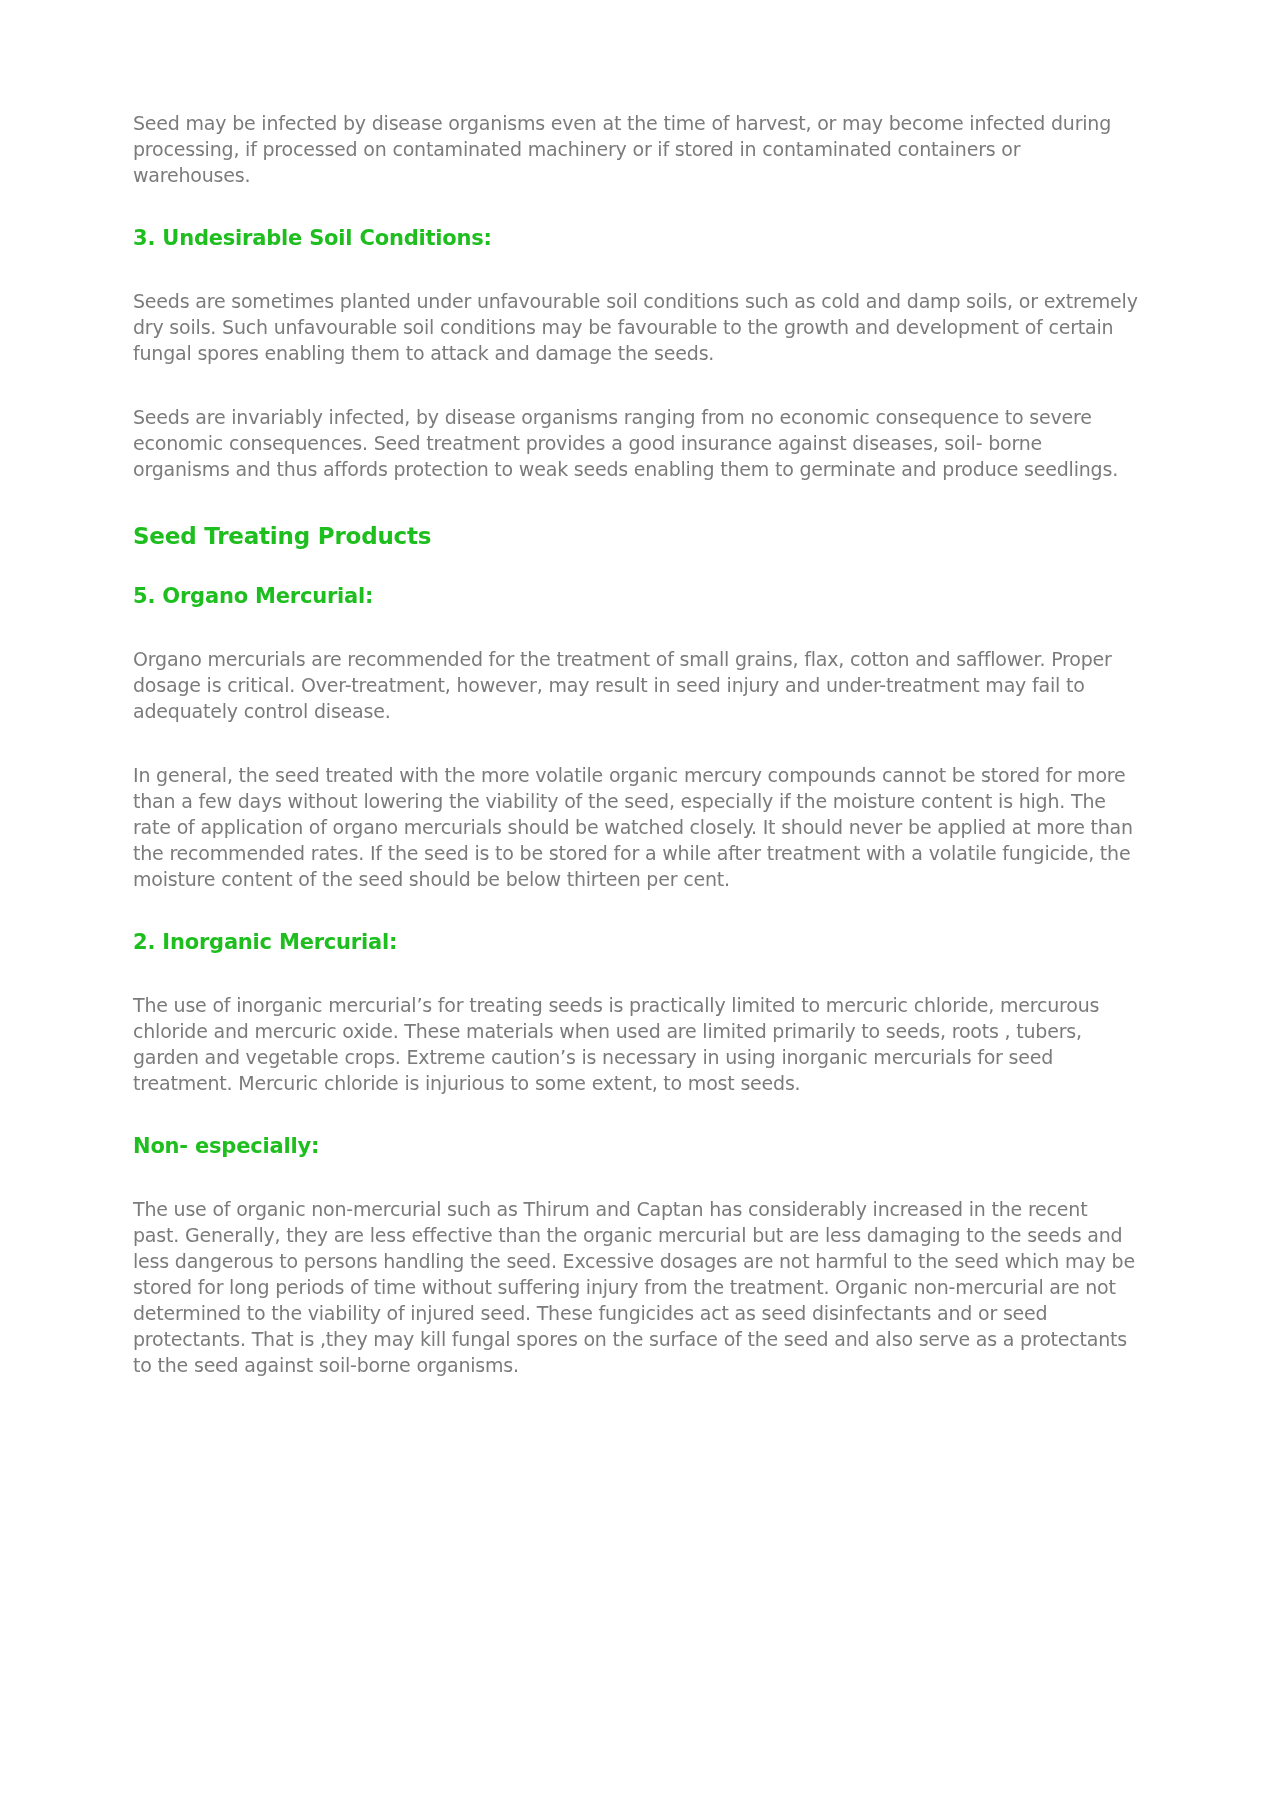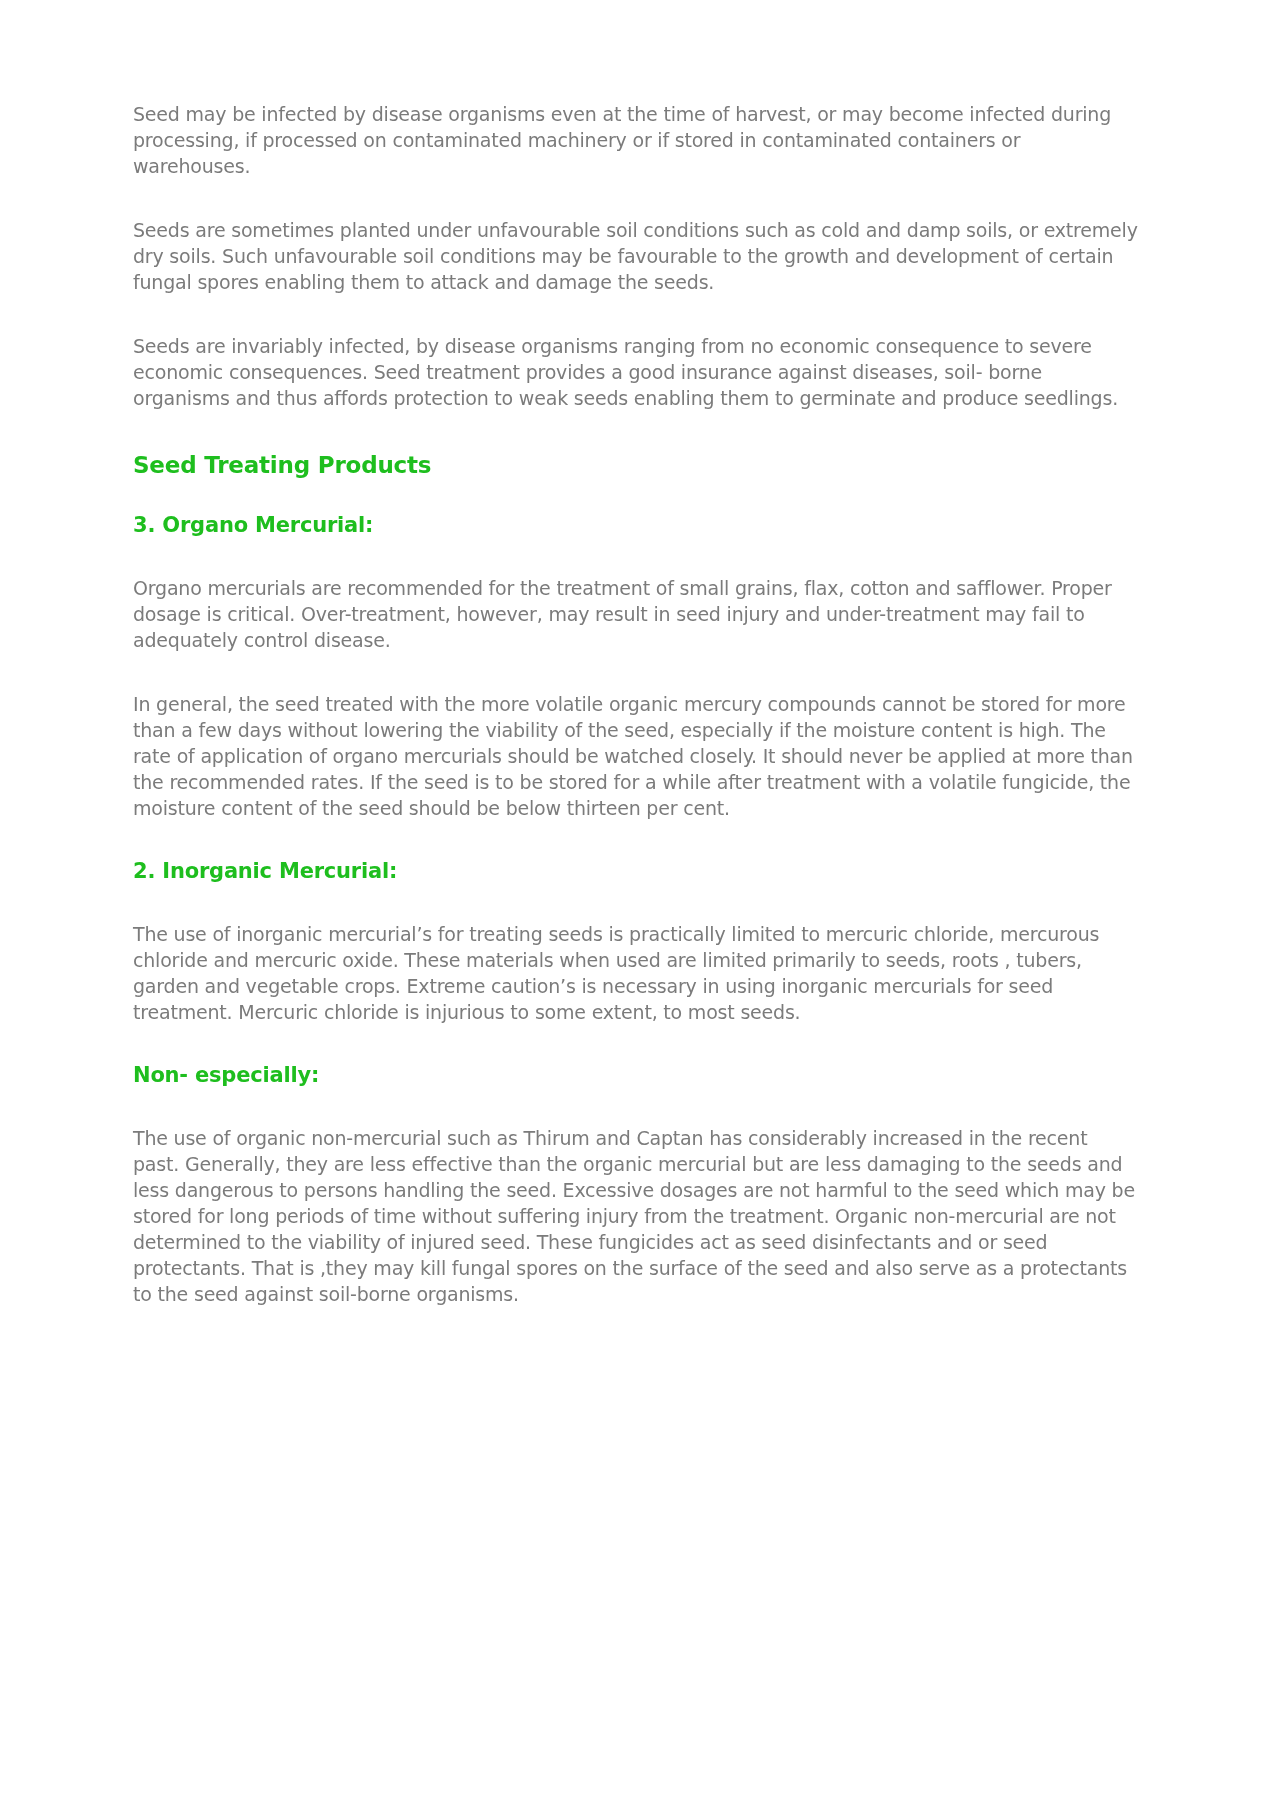--- a/index.html
+++ b/index.html
@@ -8,21 +8,21 @@
     background: #ffffff;
   }
   body {
     width: 1271px;
     min-height: 1797px;
     font-family: "DejaVu Sans", "Liberation Sans", sans-serif;
     box-sizing: border-box;
   }
   .doc-page {
     width: 1005px;
-    margin: 4px auto;
+    margin: 13px auto;
     padding-top: 97px;
     padding-bottom: 120px;
   }
   .para {
     font-size: 19px;
     line-height: 26px;
     color: #7b7b7b;
     margin: 0 0 38px 0;
     letter-spacing: -0.2px;
   }
@@ -44,29 +44,30 @@
     letter-spacing: -0.2px;
   }
 </style>
 </head>
 <body>
 
 <div class="doc-page">
 
   <p class="para">Seed may be infected by disease organisms even at the time of harvest, or may become infected during processing, if processed on contaminated machinery or if stored in contaminated containers or warehouses.</p>
 
+  <h2 class="heading">3. Undesirable Soil Conditions:</h2>
 
   <p class="para">Seeds are sometimes planted under unfavourable soil conditions such as cold and damp soils, or extremely dry soils. Such unfavourable soil conditions may be favourable to the growth and development of certain fungal spores enabling them to attack and damage the seeds.</p>
 
 
   <p class="para">Seeds are invariably infected, by disease organisms ranging from no economic consequence to severe economic consequences. Seed treatment provides a good insurance against diseases, soil- borne organisms and thus affords protection to weak seeds enabling them to germinate and produce seedlings.</p>
 
   <h1 class="page-title">Seed Treating Products</h1>
 
-  <h2 class="heading">3. Organo Mercurial:</h2>
+  <h2 class="heading">5. Organo Mercurial:</h2>
 
   <p class="para">Organo mercurials are recommended for the treatment of small grains, flax, cotton and safflower. Proper dosage is critical. Over-treatment, however, may result in seed injury and under-treatment may fail to adequately control disease.</p>
 
   <p class="para">In general, the seed treated with the more volatile organic mercury compounds cannot be stored for more than a few days without lowering the viability of the seed, especially if the moisture content is high. The rate of application of organo mercurials should be watched closely. It should never be applied at more than the recommended rates. If the seed is to be stored for a while after treatment with a volatile fungicide, the moisture content of the seed should be below thirteen per cent.</p>
 
   <h2 class="heading">2. Inorganic Mercurial:</h2>
 
   <p class="para">The use of inorganic mercurial’s for treating seeds is practically limited to mercuric chloride, mercurous chloride and mercuric oxide. These materials when used are limited primarily to seeds, roots , tubers, garden and vegetable crops. Extreme caution’s is necessary in using inorganic mercurials for seed treatment. Mercuric chloride is injurious to some extent, to most seeds.</p>
 
   <h2 class="heading">Non- especially:</h2>

